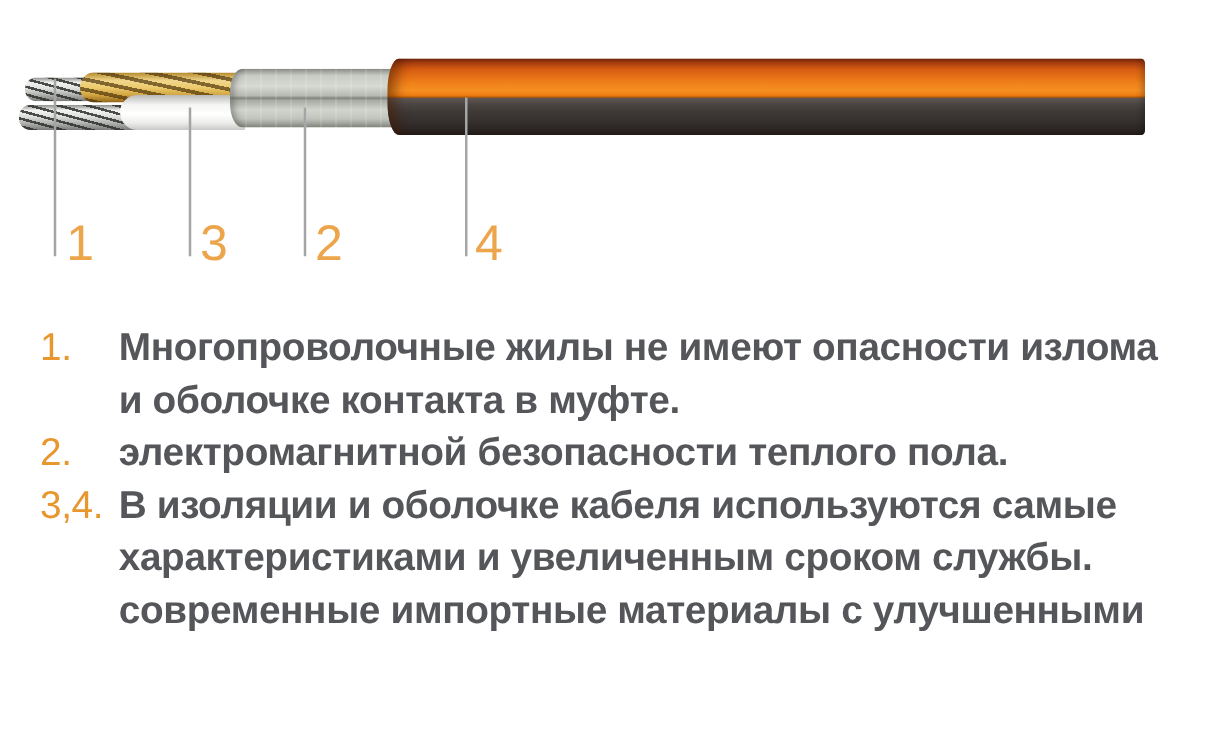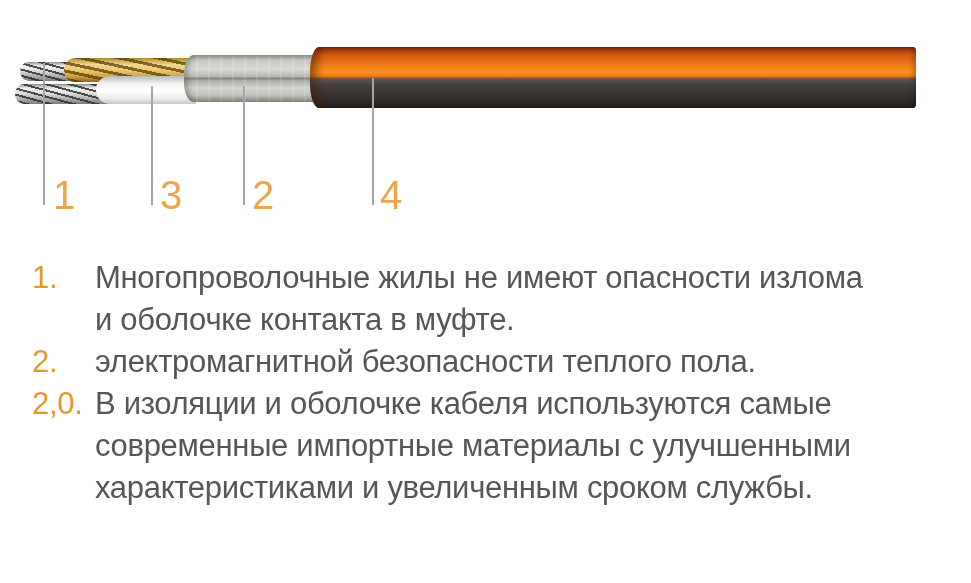--- a/index.html
+++ b/index.html
@@ -108,21 +108,21 @@
     color: #55565a;
     z-index: 10;
   }
   .item { position: relative; padding-left: 63px; }
   .item .marker {
     position: absolute;
     left: 0;
     top: 0;
     color: #e8972f;
   }
-  .item .line { white-space: nowrap; }
+  .item .line { white-space: nowrap; font-weight: bold; }
 </style>
 </head>
 <body>
 
 <div class="stage">
 
   <div class="cable">
     <div class="layer wire wire-top"></div>
     <div class="layer wire wire-bottom"></div>
     <div class="layer braid"></div>
@@ -148,20 +148,20 @@
       <div class="line">Многопроволочные жилы не имеют опасности излома</div>
       <div class="line">и оболочке контакта в муфте.</div>
     </div>
 
     <div class="item">
       <span class="marker">2.</span>
       <div class="line">электромагнитной безопасности теплого пола.</div>
     </div>
 
     <div class="item">
-      <span class="marker">2,0.</span>
+      <span class="marker">3,4.</span>
       <div class="line">В изоляции и оболочке кабеля используются самые</div>
+      <div class="line">характеристиками и увеличенным сроком службы.</div>
       <div class="line">современные импортные материалы с улучшенными</div>
-      <div class="line">характеристиками и увеличенным сроком службы.</div>
     </div>
 
   </div>
 </div>
 
 </body></html>

